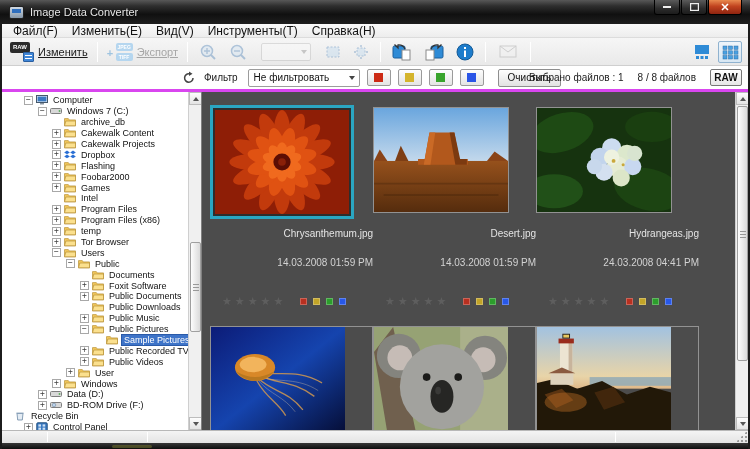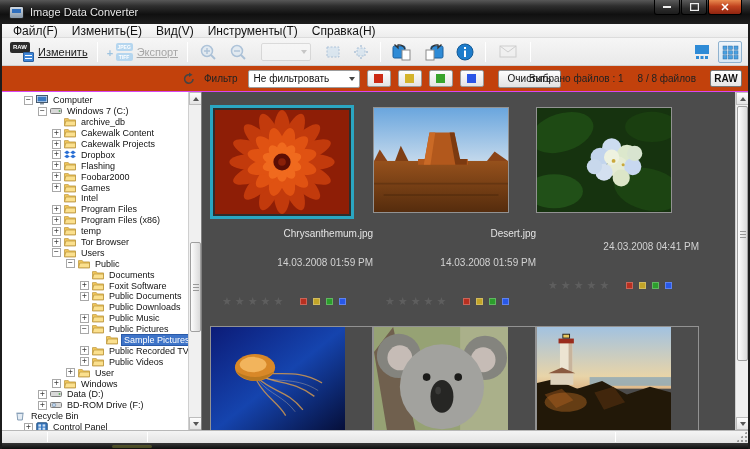--- a/index.html
+++ b/index.html
@@ -39,21 +39,21 @@
   .exp-ic .b1,.exp-ic .b2 { position:absolute; width:17px; height:8px; background:#b5d6ef; border-radius:2px; color:#fff; font-size:5px; font-weight:bold; text-align:center; line-height:8px; }
   .exp-ic .b1 { right:0; top:1px; } .exp-ic .b2 { right:0; bottom:1px; }
   .exp-ic .plus { position:absolute; left:0; top:5px; color:#9fc4e0; font-size:11px; font-weight:bold; }
   .combo { width:50px; height:18px; background:#fbfbfb; border:1px solid #b5b5b5; border-radius:2px; position:relative; }
   .combo .caret { position:absolute; right:3px; top:6px; width:0; height:0; border-left:3px solid transparent; border-right:3px solid transparent; border-top:4px solid #8a8a8a; }
   .tb-right { position:absolute; right:6px; top:3px; display:flex; align-items:center; }
   .view-btn { width:24px; height:22px; display:flex; align-items:center; justify-content:center; border-radius:2px; margin-left:4px; }
   .view-btn.active { border:1px solid #8fb2cf; background:linear-gradient(180deg,#eef5fb,#d8e7f3); }
 
   
-  .filterbar { height:26px; background:#c2410c; border-bottom:1px solid #d946ef; display:flex; align-items:center; position:relative; }
+  .filterbar { height:26px; background:#ffffff; border-bottom:3px solid #d946ef; display:flex; align-items:center; position:relative; }
   .filter-label { font-size:10px; color:#222; margin:0 10px 0 8px; }
   .filter-combo { width:112px; height:18px; background:#fff; border:1px solid #9c9c9c; border-radius:2px; font-size:10px; color:#111; display:flex; align-items:center; padding-left:5px; position:relative; }
   .filter-combo .caret { position:absolute; right:4px; top:6px; width:0; height:0; border-left:3px solid transparent; border-right:3px solid transparent; border-top:4px solid #444; }
   .color-btn { width:24px; height:17px; margin-left:7px; border:1px solid #9a9a9a; border-radius:2px; background:linear-gradient(180deg,#fdfdfd,#e4e4e4); display:flex; align-items:center; justify-content:center; }
   .color-btn .sq { width:9px; height:9px; }
   .clear-btn { margin-left:14px; height:18px; padding:0 9px; border:1px solid #8e8e8e; border-radius:2px; background:linear-gradient(180deg,#fefefe,#e2e2e2); font-size:10px; color:#111; display:flex; align-items:center; }
   .filter-right { position:absolute; right:6px; display:flex; align-items:center; gap:14px; }
   .filter-stat { font-size:10px; color:#222; }
   .raw-badge { width:32px; height:17px; border:1px solid #777; border-radius:2px; background:linear-gradient(180deg,#fff,#e6e6e6); font-size:10px; font-weight:bold; color:#111; display:flex; align-items:center; justify-content:center; }
 
@@ -736,20 +736,21 @@
                         <circle cx="88" cy="74" r="9" fill="#dce6c8"></circle>
                         <circle cx="78" cy="52" r="8" fill="#eef2e0"></circle>
                         <circle cx="60" cy="62" r="8" fill="#c8d8ec"></circle>
                         <circle cx="102" cy="48" r="8" fill="#d8e4d0"></circle>
       <circle cx="80" cy="56" r="2" fill="#caa83c"></circle>
                         <circle cx="90" cy="60" r="1.6" fill="#caa83c"></circle>
                       </svg>
                     </div>
         </div>
       </div>
+      <div class="cap-name">Hydrangeas.jpg</div>
       <div class="cap-date">24.03.2008 04:41 PM</div>
       <div class="rating">
             <span class="stars">★★★★★</span>
             <span class="rdots">
                     <span class="sq" style="background:#b83020"></span>
                     <span class="sq" style="background:#c2a428"></span>
                     <span class="sq" style="background:#2c9e2c"></span>
                     <span class="sq" style="background:#2858e8"></span>
                   </span>
           </div>

